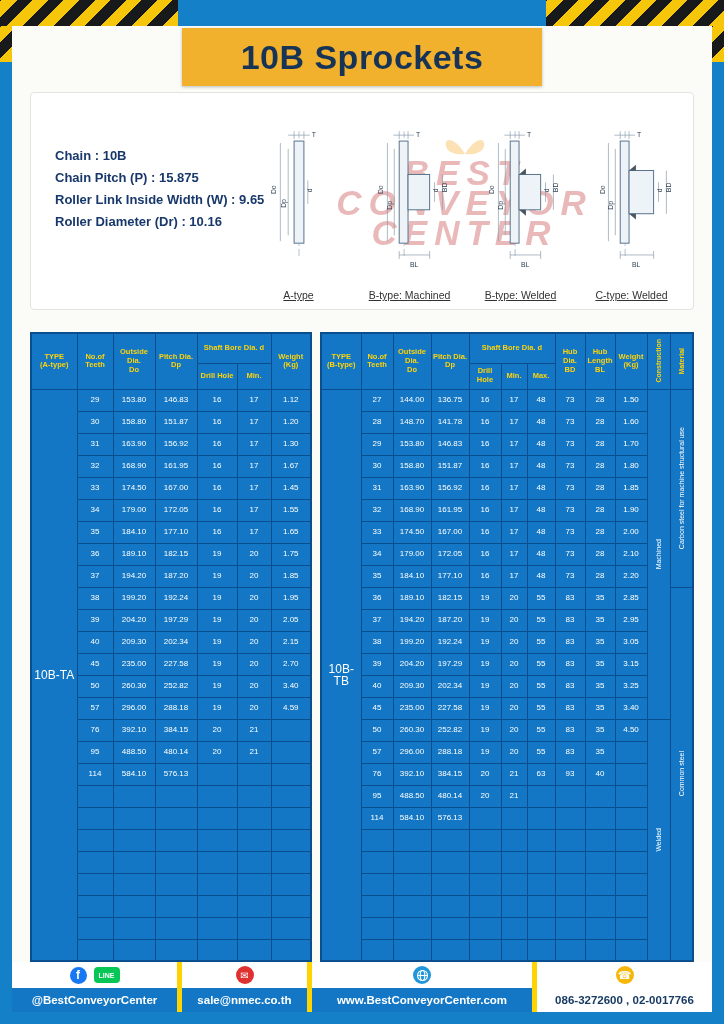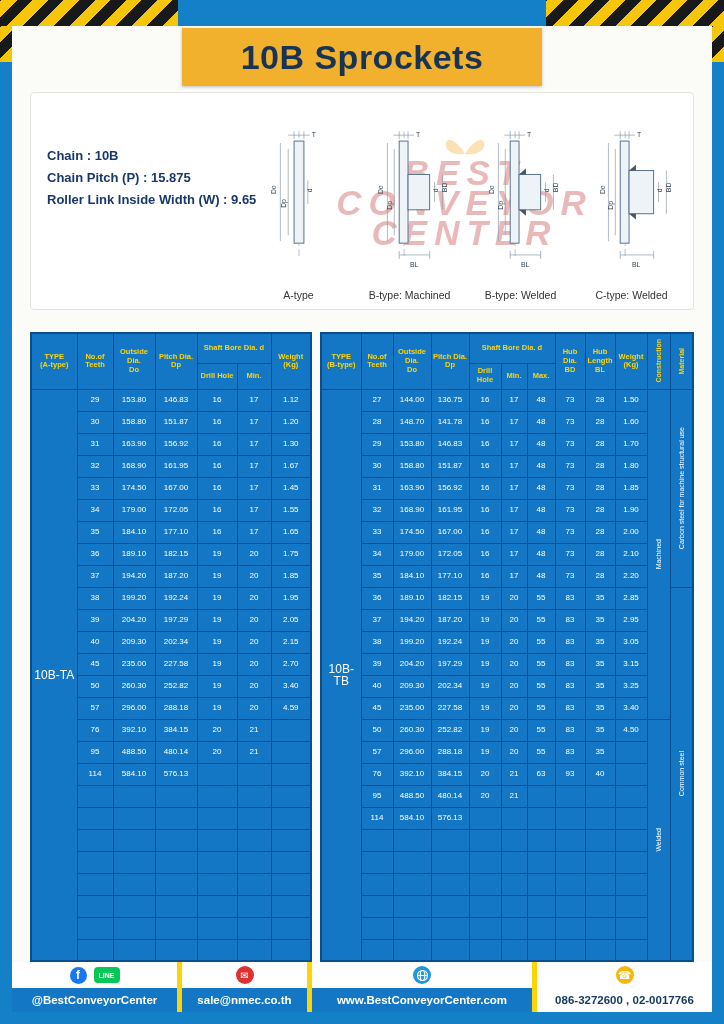--- a/index.html
+++ b/index.html
@@ -15,33 +15,33 @@
   .inner { position:absolute; top:26px; left:12px; right:12px; bottom:12px; background:#fbfbf8; }
 
   .banner { position:absolute; top:28px; left:50%; transform:translateX(-50%);
             width:360px; height:58px; background:#f2b12d; z-index:5;
             display:flex; align-items:center; justify-content:center;
             box-shadow:0 1px 3px rgba(0,0,0,.25); }
   .banner h1 { font-size:34px; font-weight:bold; color:#173456; letter-spacing:.5px; }
 
   .spec-panel { position:absolute; top:66px; left:18px; right:18px; height:218px;
                 background:#fff; border:1px solid #e3e3e0; border-radius:4px; }
-  .spec-lines { position:absolute; left:16px; top:52px; z-index:2; }
+  .spec-lines { position:absolute; left:24px; top:52px; z-index:2; }
   .spec-lines div { font-size:13px; font-weight:bold; color:#18386b; line-height:22px; white-space:nowrap; }
 
   .watermark { position:absolute; left:215px; right:10px; top:10px; bottom:30px; z-index:0;
                display:flex; flex-direction:column; align-items:center; justify-content:center; opacity:.30; }
   .watermark .wline { font-size:35px; font-weight:bold; letter-spacing:7px; color:#b91c1c; line-height:30px;font-style:italic; }
   .wing { width:46px; height:22px; margin-bottom:2px; }
 
   .diagrams { position:absolute; left:212px; right:6px; top:6px; bottom:4px;
               display:flex; z-index:1; }
   .diag { flex:1; display:flex; flex-direction:column; align-items:center; justify-content:flex-end; }
   .diag svg { width:108px; height:176px; }
-  .diag .dlabel { font-size:10.5px; color:#333; margin-top:2px; padding-bottom:4px; }
+  .diag .dlabel { font-size:10.5px; color:#333; margin-top:2px; padding-bottom:4px;text-decoration:underline; }
   .cl   { stroke:#9fb0c0; stroke-width:.8; stroke-dasharray:7 3 2 3; fill:none; }
   .part { fill:#eef3f8; stroke:#56718c; stroke-width:1; }
   .dim  { stroke:#8a9bac; stroke-width:.7; }
   .weld { fill:#4a5662; }
   .diag text { fill:#2c3e50; font-size:7px; font-family:"Liberation Sans", sans-serif; }
 
   .tables { position:absolute; left:18px; top:306px; right:18px; display:flex; gap:8px; }
   table { border-collapse:collapse; table-layout:fixed; background:#1377c5; border:2px solid #0a4e8e; }
   .tbl-a { width:280px; } .tbl-b { flex:1; }
   th, td { border:1px solid #0a4e8e; text-align:center; vertical-align:middle;
@@ -96,20 +96,21 @@
         </svg>
         <div class="wline">BEST</div>
         <div class="wline">CONVEYOR</div>
         <div class="wline">CENTER</div>
       </div>
 
       <div class="spec-lines">
         <div>Chain :  10B</div>
         <div>Chain Pitch (P) :  15.875</div>
         <div>Roller Link Inside Width (W) : 9.65</div>
+        <div>Roller Diameter (Dr) : 10.16</div>
       </div>
 
       <div class="diagrams">
 
         <div class="diag">
           <svg viewBox="0 0 110 150">
             <line class="cl" x1="55" y1="6" x2="55" y2="134"></line>
             <rect class="part" x="50" y="16" width="10" height="104"></rect>
             <line class="dim" x1="50" y1="6" x2="50" y2="14"></line>
             <line class="dim" x1="60" y1="6" x2="60" y2="14"></line>

